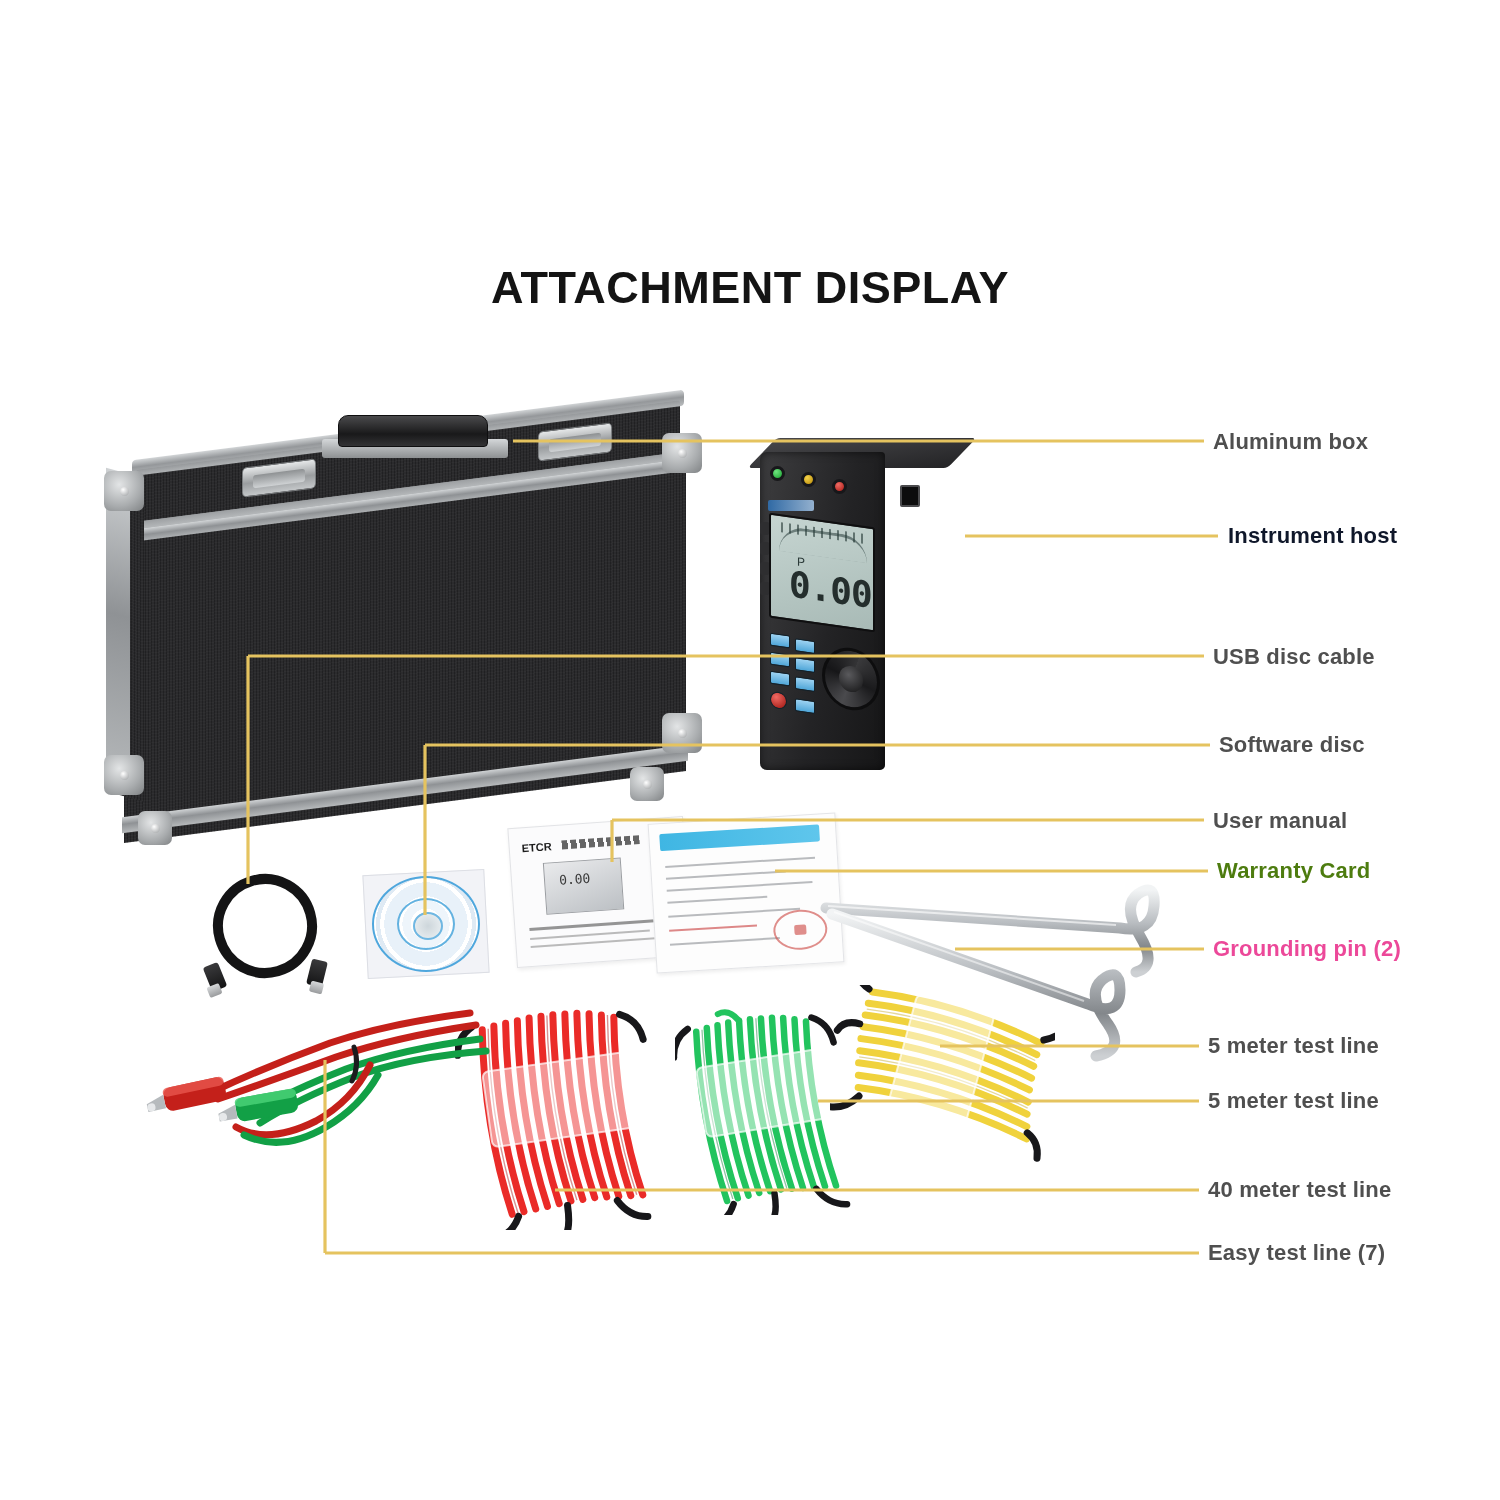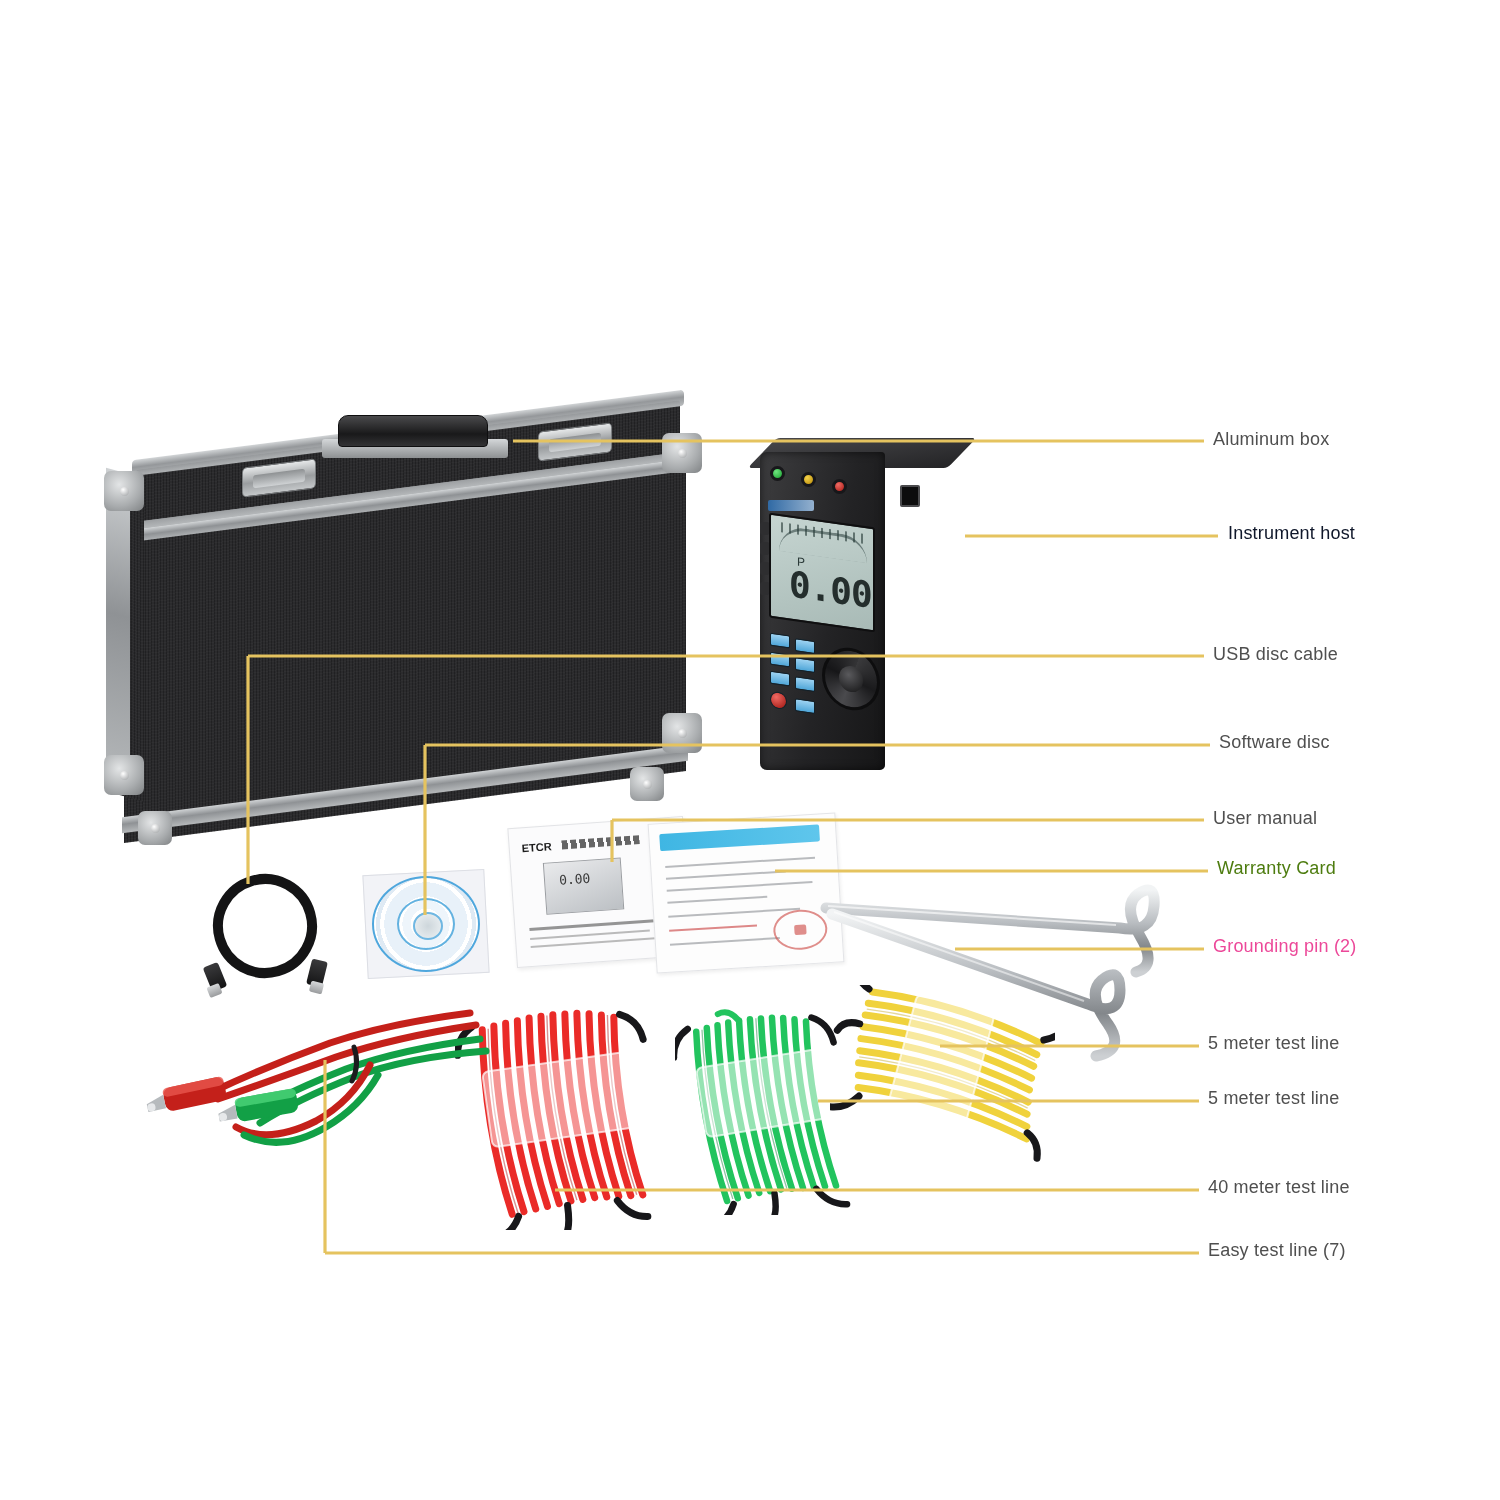--- a/index.html
+++ b/index.html
@@ -18,24 +18,25 @@
     font-size: 45px; font-weight: bold; letter-spacing: .5px;
     color: #141414;
   }
 
   
   #leaders { position: absolute; left:0; top:0; width:1500px; height:1500px; }
 
   
   .label {
     position: absolute;
-    font-size: 18px;
+    font-size: 22px;
     color: #4f4f4f;
     white-space: nowrap;
     letter-spacing: .2px;
+    font-weight: bold;
   }
 
   
   #alu-box { position:absolute; left:110px; top:415px; width:590px; height:450px; }
   .alu-face {
     position:absolute; background:#2b2b2d;
     background-image:
       repeating-linear-gradient(0deg, rgba(255,255,255,.025) 0 1px, transparent 1px 3px),
       repeating-linear-gradient(90deg, rgba(0,0,0,.25) 0 1px, transparent 1px 3px);
   }
@@ -237,20 +238,21 @@
   .coil{ position:absolute; }
 
   
   #easy{ position:absolute; left:140px; top:995px; width:360px; height:180px; }
 </style>
 </head>
 <body>
 
 <div id="stage">
 
+  <div id="title">ATTACHMENT DISPLAY</div>
 
   <div id="alu-box">
 
     <div class="alu-trim" style="left:18px;top:58px;width:560px;height:22px;transform:skewY(-7.3deg);border-radius:3px;"></div>
     <div class="alu-face" style="left:26px;top:20px;width:544px;height:52px;transform:skewY(-7.3deg);border-radius:3px;"></div>
     <div class="alu-trim" style="left:22px;top:10px;width:552px;height:16px;transform:skewY(-7.3deg);border-radius:4px;opacity:.95;"></div>
 
     <div id="handle-base"></div>
     <div id="handle"></div>
 

